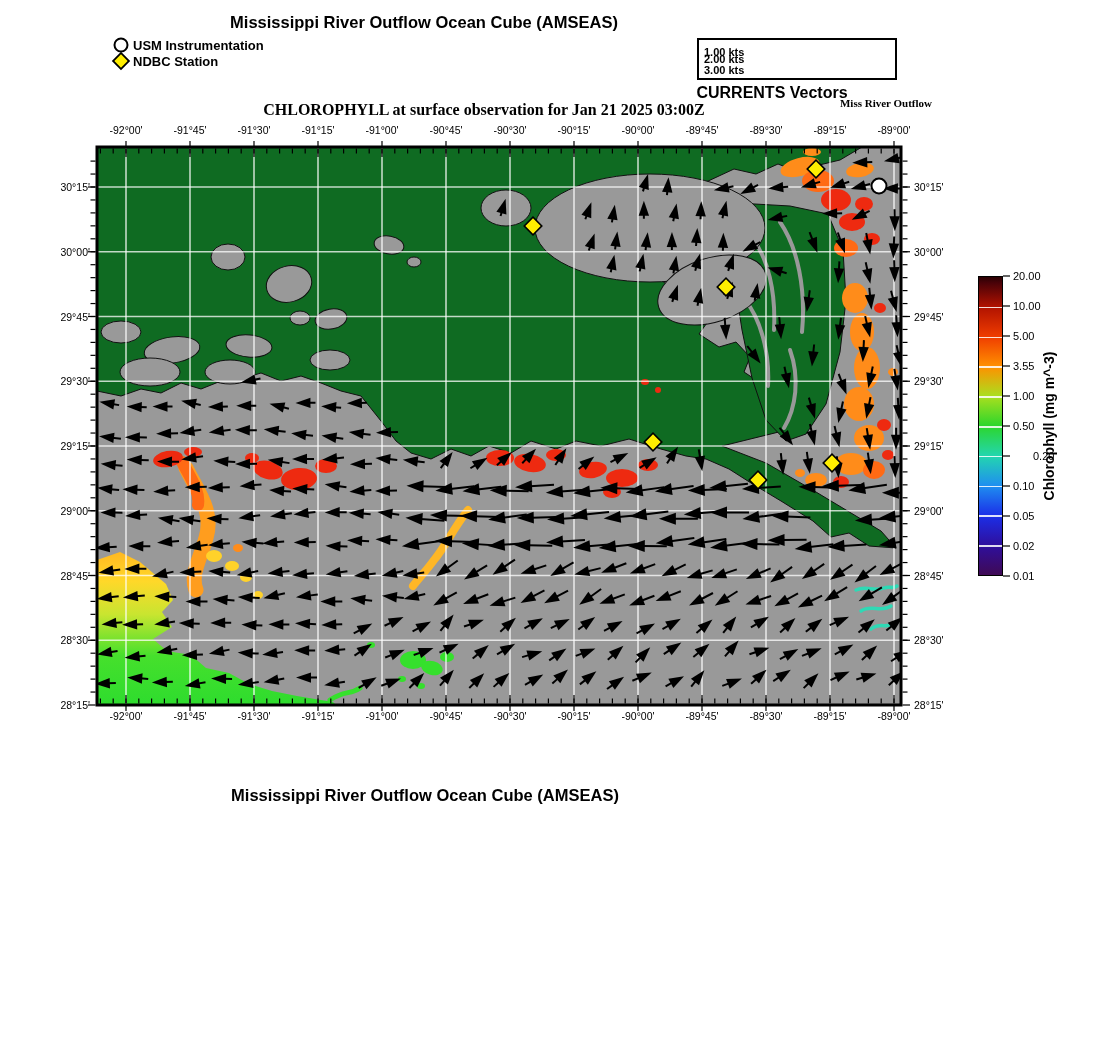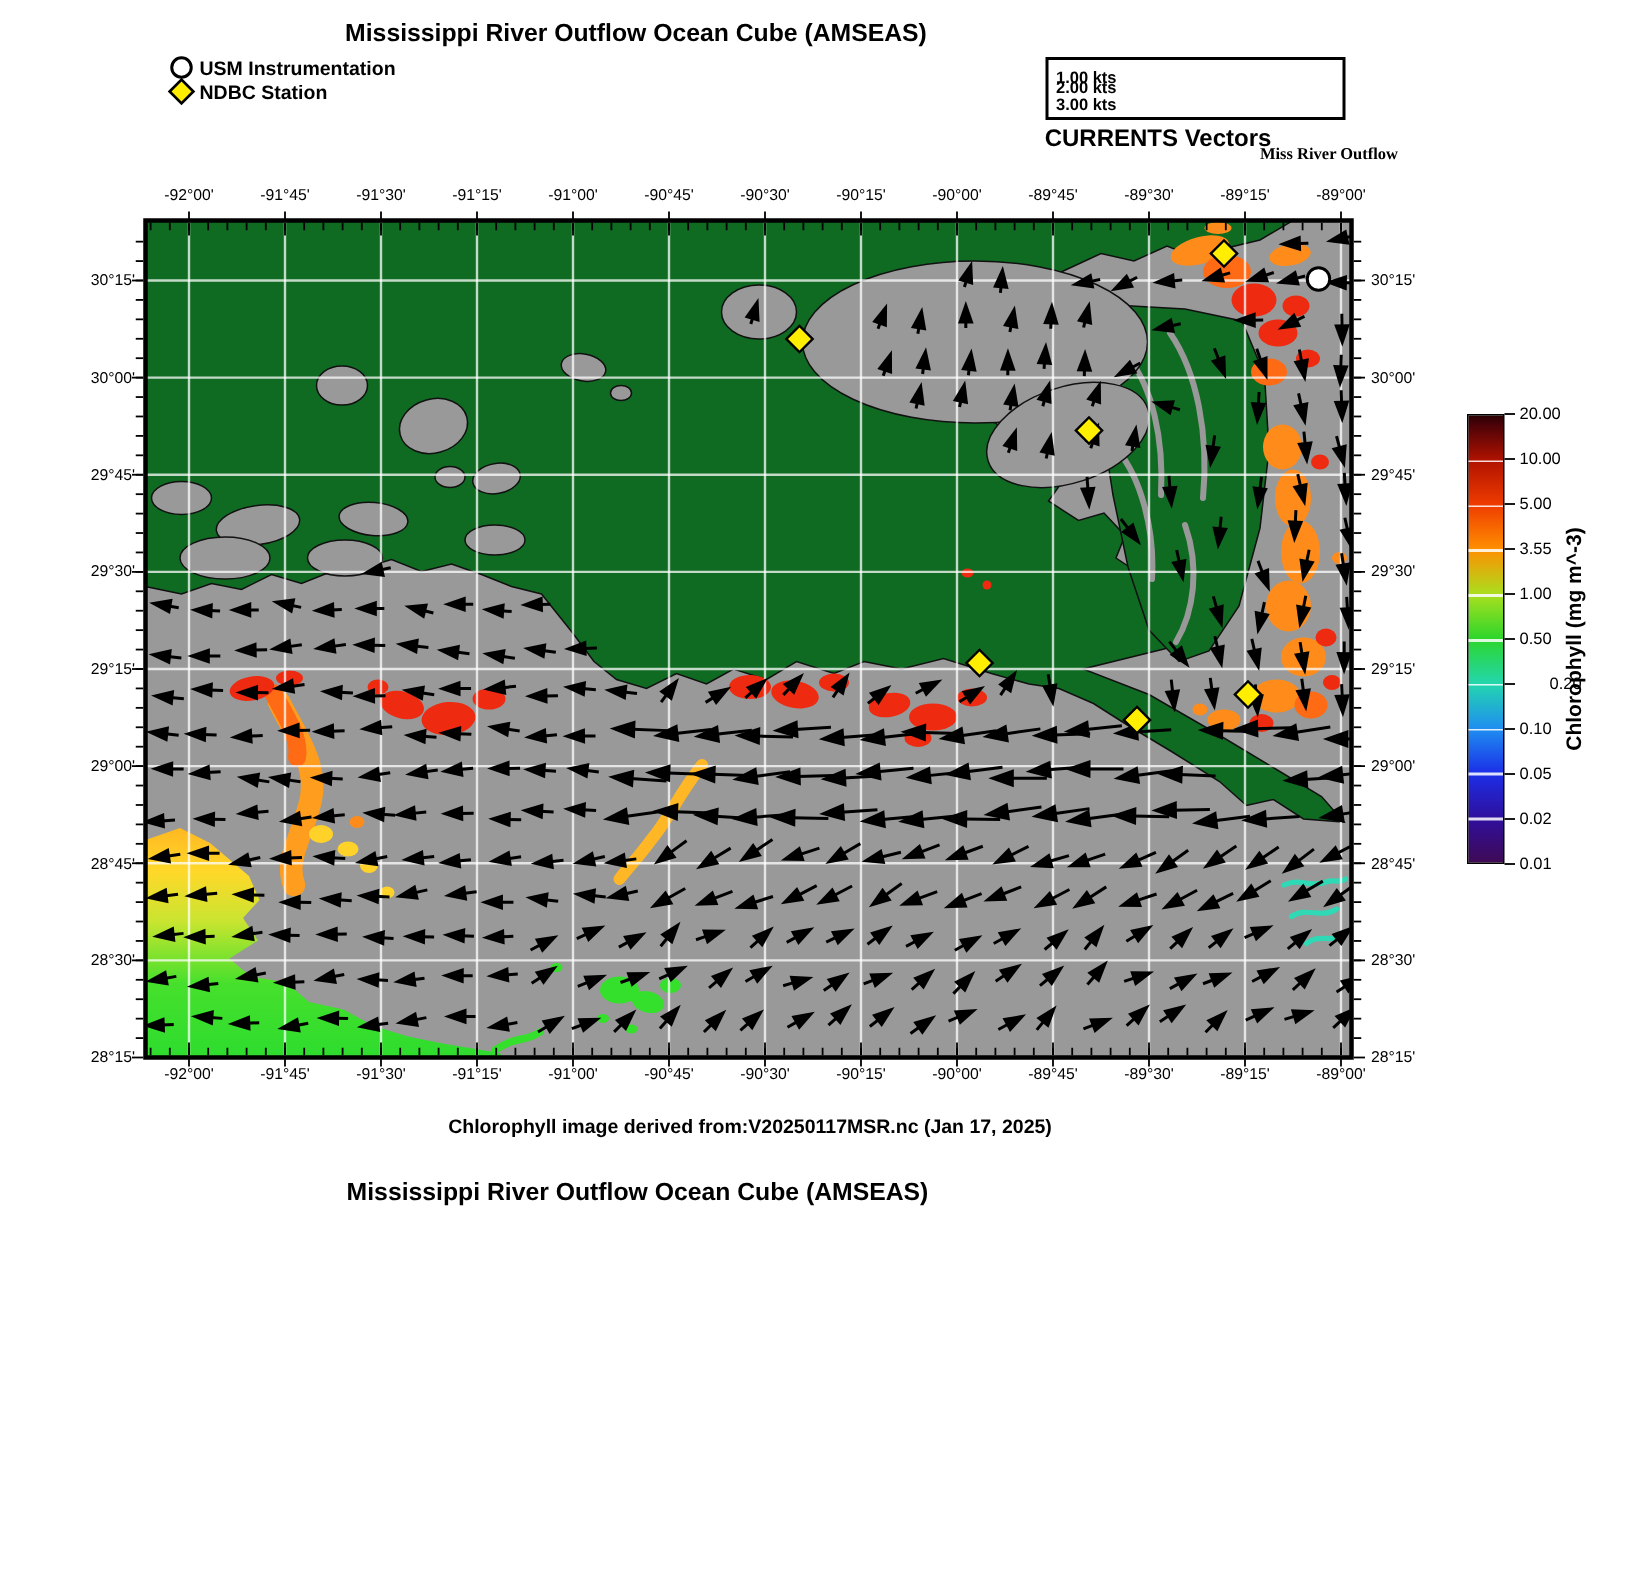--- a/index.html
+++ b/index.html
@@ -1852,20 +1852,21 @@
 
   <div id="currents-box">
     <div class="ckts sansb" style="left:5px;top:7px;">1.00 kts</div>
     <div class="ckts sansb" style="left:5px;top:14px;">2.00 kts</div>
     <div class="ckts sansb" style="left:5px;top:25px;">3.00 kts</div>
   </div>
   <div class="abs ctr sansb" style="left:672px;top:84px;width:200px;font-size:16px;">CURRENTS Vectors</div>
 
   <div class="abs ctr serb" style="left:806px;top:97px;width:160px;font-size:11px;">Miss River Outflow</div>
 
+  <div class="abs ctr serb" style="left:134px;top:101px;width:700px;font-size:16px;">CHLOROPHYLL at surface observation for Jan 21 2025 03:00Z</div>
 
   <div id="colorbar" style="background: linear-gradient(to top, rgb(63, 10, 85) 0%, rgb(47, 15, 158) 10%, rgb(27, 47, 232) 20%, rgb(31, 143, 240) 30%, rgb(35, 214, 174) 40%, rgb(44, 214, 44) 50%, rgb(170, 223, 30) 60%, rgb(255, 144, 0) 70%, rgb(239, 60, 0) 80%, rgb(176, 18, 0) 90%, rgb(74, 2, 8) 98%, rgb(42, 1, 3) 100%);">
       <div class="cbtick" style="top: 10%;"></div>
       <div class="cbtick" style="top: 20%;"></div>
       <div class="cbtick" style="top: 30%;"></div>
       <div class="cbtick" style="top: 40%;"></div>
       <div class="cbtick" style="top: 50%;"></div>
       <div class="cbtick" style="top: 60%;"></div>
       <div class="cbtick" style="top: 70%;"></div>
       <div class="cbtick" style="top: 80%;"></div>
@@ -1926,15 +1927,14 @@
       <div class="axlab" style="left: 38px; top: 504.75px; width: 52px; text-align: right;">29°00'</div>
       <div class="axlab" style="left: 914px; top: 504.75px; width: 52px; text-align: left;">29°00'</div>
       <div class="axlab" style="left: 38px; top: 569.5px; width: 52px; text-align: right;">28°45'</div>
       <div class="axlab" style="left: 914px; top: 569.5px; width: 52px; text-align: left;">28°45'</div>
       <div class="axlab" style="left: 38px; top: 634.25px; width: 52px; text-align: right;">28°30'</div>
       <div class="axlab" style="left: 914px; top: 634.25px; width: 52px; text-align: left;">28°30'</div>
       <div class="axlab" style="left: 38px; top: 699px; width: 52px; text-align: right;">28°15'</div>
       <div class="axlab" style="left: 914px; top: 699px; width: 52px; text-align: left;">28°15'</div>
     </div>
 
-  <div class="abs ctr sansb" style="left:150px;top:743px;width:700px;font-size:13px;">Chlorophyll image derived from:V20250117MSR.nc (Jan 17, 2025)</div>
   <div class="abs ctr sansb" style="left:75px;top:786px;width:700px;font-size:16.5px;">Mississippi River Outflow Ocean Cube (AMSEAS)</div>
 </div>
 
 </body></html>

